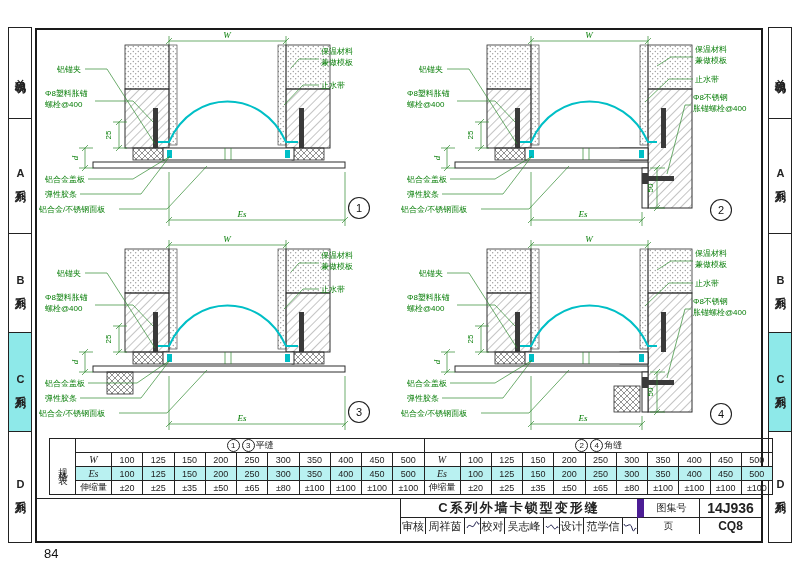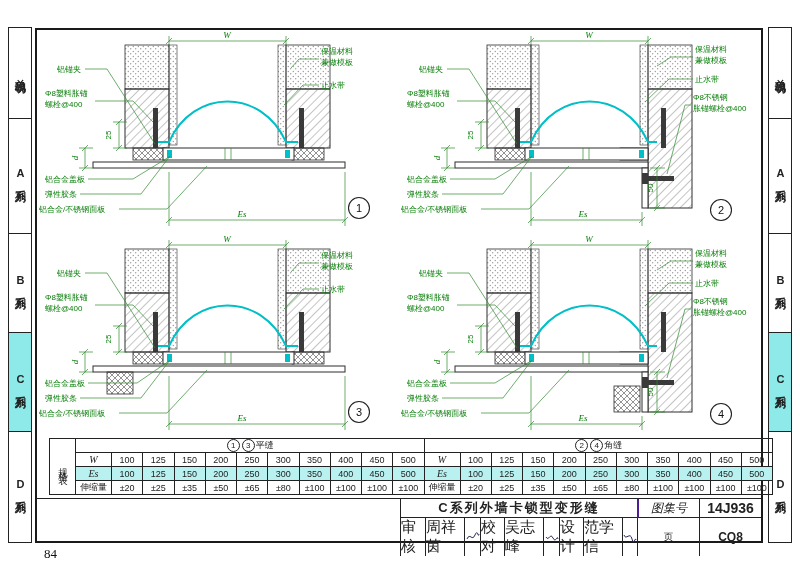--- a/index.html
+++ b/index.html
@@ -46,29 +46,29 @@
   tr.hl td{background:#b9f1f1;}
   td.rl.it{font-style:italic;font-family:"Liberation Serif",serif;font-size:10px;}
 
   
   .tblock{position:absolute;left:0;top:468px;width:724px;height:36px;border-top:1.5px solid #222;box-sizing:border-box;
           display:grid;grid-template-columns:364px 236px 62px 62px;grid-template-rows:19px 1fr;}
   .tb-empty{grid-column:1;grid-row:1/3;border-right:1px solid #222;}
   .tb-title{grid-column:2;grid-row:1;border-bottom:1px solid #222;display:flex;align-items:center;justify-content:center;
             font-weight:bold;font-size:13px;letter-spacing:2px;}
   .tb-fields{grid-column:2;grid-row:2;display:grid;grid-template-columns:24px 39px 16px 24px 39px 16px 24px 39px 15px;}
-  .tb-fields>div{border-left:1px solid #222;display:flex;align-items:center;justify-content:center;font-size:15px;overflow:hidden;}
+  .tb-fields>div{border-left:1px solid #222;display:flex;align-items:center;justify-content:center;font-size:11px;overflow:hidden;}
   .tb-fields>div:first-child{border-left:none;}
-  .tb-al{grid-column:3;grid-row:1;border-left:2px solid #4c1d95;border-bottom:1px solid #222;display:flex;align-items:center;justify-content:center;font-size:12px;font-style:italic;}
+  .tb-al{grid-column:3;grid-row:1;border-left:7px solid #4c1d95;border-bottom:1px solid #222;display:flex;align-items:center;justify-content:center;font-size:10px;}
   .tb-av{grid-column:4;grid-row:1;border-left:1px solid #222;border-bottom:1px solid #222;display:flex;align-items:center;justify-content:center;font-size:14px;font-weight:bold;}
   .tb-pl{grid-column:3;grid-row:2;border-left:1px solid #222;display:flex;align-items:center;justify-content:center;font-size:9.5px;}
   .tb-pv{grid-column:4;grid-row:2;border-left:1px solid #222;display:flex;align-items:center;justify-content:center;font-size:12px;font-weight:bold;}
   .sig{stroke:#2a2a55;stroke-width:1;fill:none;}
 
-  .pagenum{position:absolute;left:44px;top:546px;font-size:13px;color:#111;font-family:Liberation Serif, serif;}
+  .pagenum{position:absolute;left:44px;top:546px;font-size:13px;color:#111;}
 </style>
 </head>
 <body>
 
 <svg width="0" height="0" style="position:absolute" aria-hidden="true">
 <defs>
 <pattern id="hatch" width="6" height="6" patternUnits="userSpaceOnUse" patternTransform="rotate(45)">
   <line x1="0" y1="0" x2="0" y2="6" stroke="#8a8a8a" stroke-width="1"></line>
 </pattern>
 <pattern id="xhatch" width="6" height="6" patternUnits="userSpaceOnUse">

